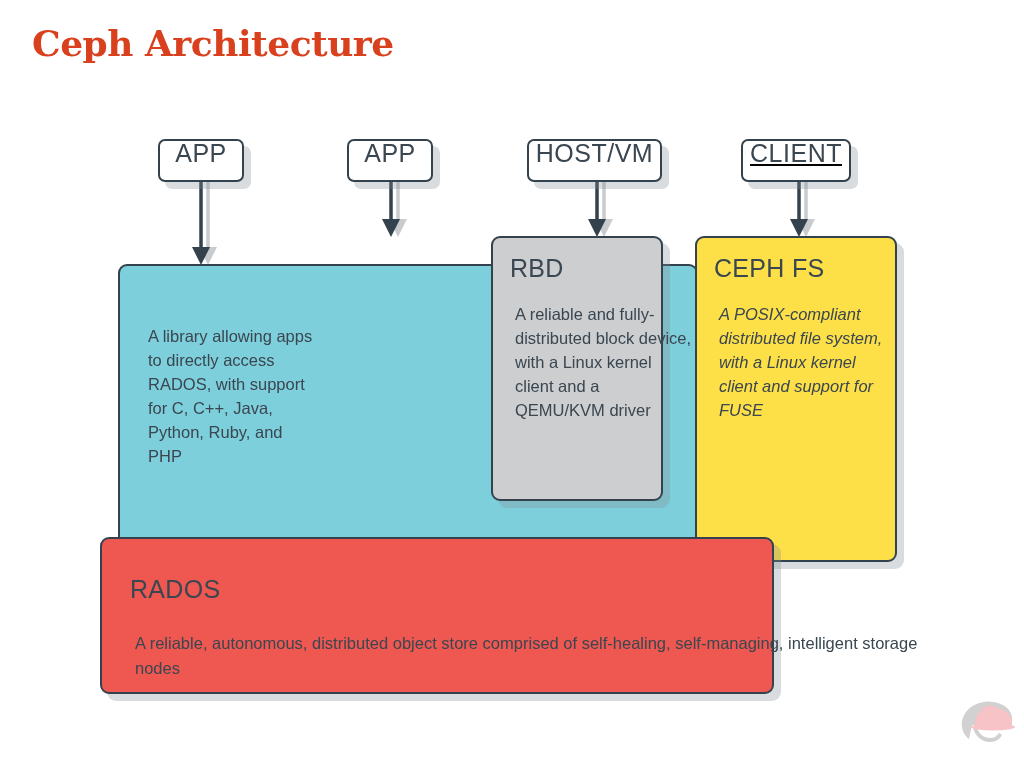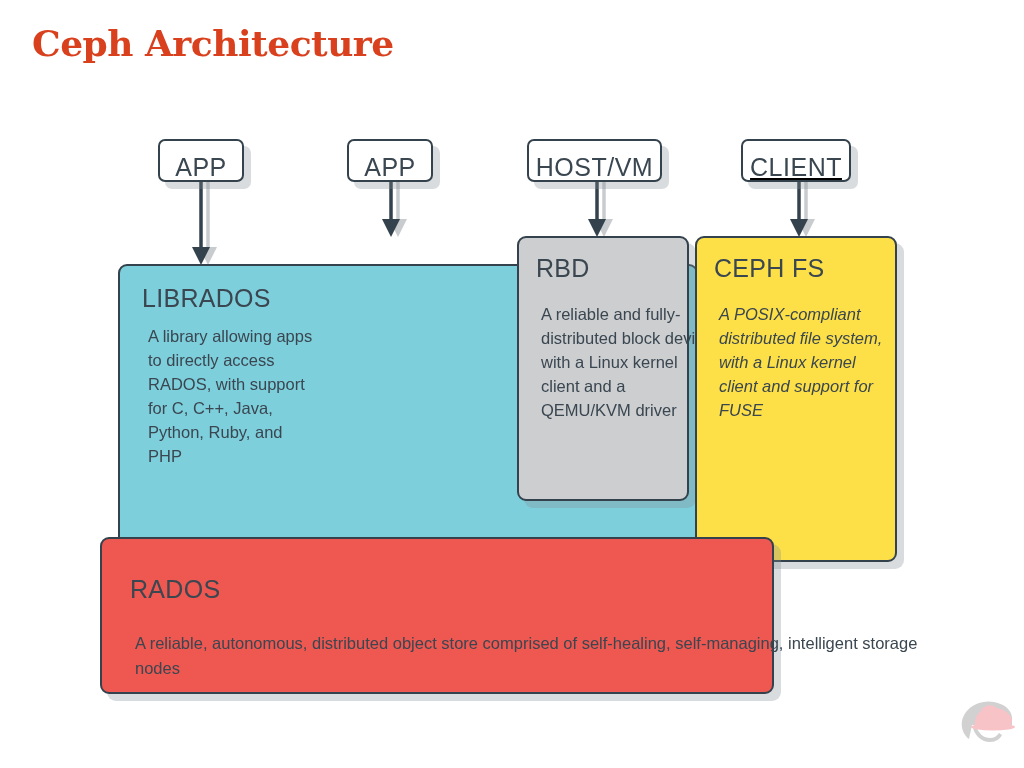--- a/index.html
+++ b/index.html
@@ -39,21 +39,21 @@
     box-sizing: border-box;
     border: 2.5px solid #33424c;
     border-radius: 9px;
     box-shadow: 7px 7px 0 rgba(130,138,145,0.30);
   }
 
   
   .client-box {
     background: #ffffff;
     display: flex;
-    align-items: flex-end;
+    align-items: flex-start;
     justify-content: center;
     border-radius: 7px;
   }
   .client-box .client-label {
     font-size: 25px;
     color: #3a4650;
     letter-spacing: 0.5px;
     line-height: 1;
   }
 
@@ -192,26 +192,25 @@
 
   <div class="node client-box" style="left:527px; top:139px; width:135px; height:43px;">
     <span class="client-label">HOST/VM</span>
   </div>
 
   <div class="node client-box" style="left:741px; top:139px; width:110px; height:43px;text-decoration:underline;">
     <span class="client-label">CLIENT</span>
   </div>
 
   <div id="librados-panel" class="node" style="left:118px; top:264px; width:580px; height:298px; overflow:hidden;">
-    <div id="librados-title" class="panel-title">LIBRADOS</div>
     <div id="librados-body" class="panel-body">A library allowing apps to directly access RADOS, with support for C, C++, Java, Python, Ruby, and PHP</div>
   </div>
 
 
-  <div id="rbd-panel" class="node" style="left:491px; top:236px; width:172px; height:265px;margin-left:26px;">
+  <div id="rbd-panel" class="node" style="left:491px; top:236px; width:172px; height:265px;">
     <div id="rbd-title" class="panel-title">RBD</div>
     <div id="rbd-body" class="panel-body">A reliable and fully-distributed block device, with a Linux kernel client and a QEMU/KVM driver</div>
   </div>
 
   <div id="cephfs-panel" class="node" style="left:695px; top:236px; width:202px; height:326px;">
     <div id="cephfs-title" class="panel-title">CEPH FS</div>
     <div id="cephfs-body" class="panel-body">A POSIX-compliant distributed file system, with a Linux kernel client and support for FUSE</div>
   </div>
 
   <div id="rados-panel" class="node" style="left:100px; top:537px; width:674px; height:157px;">

